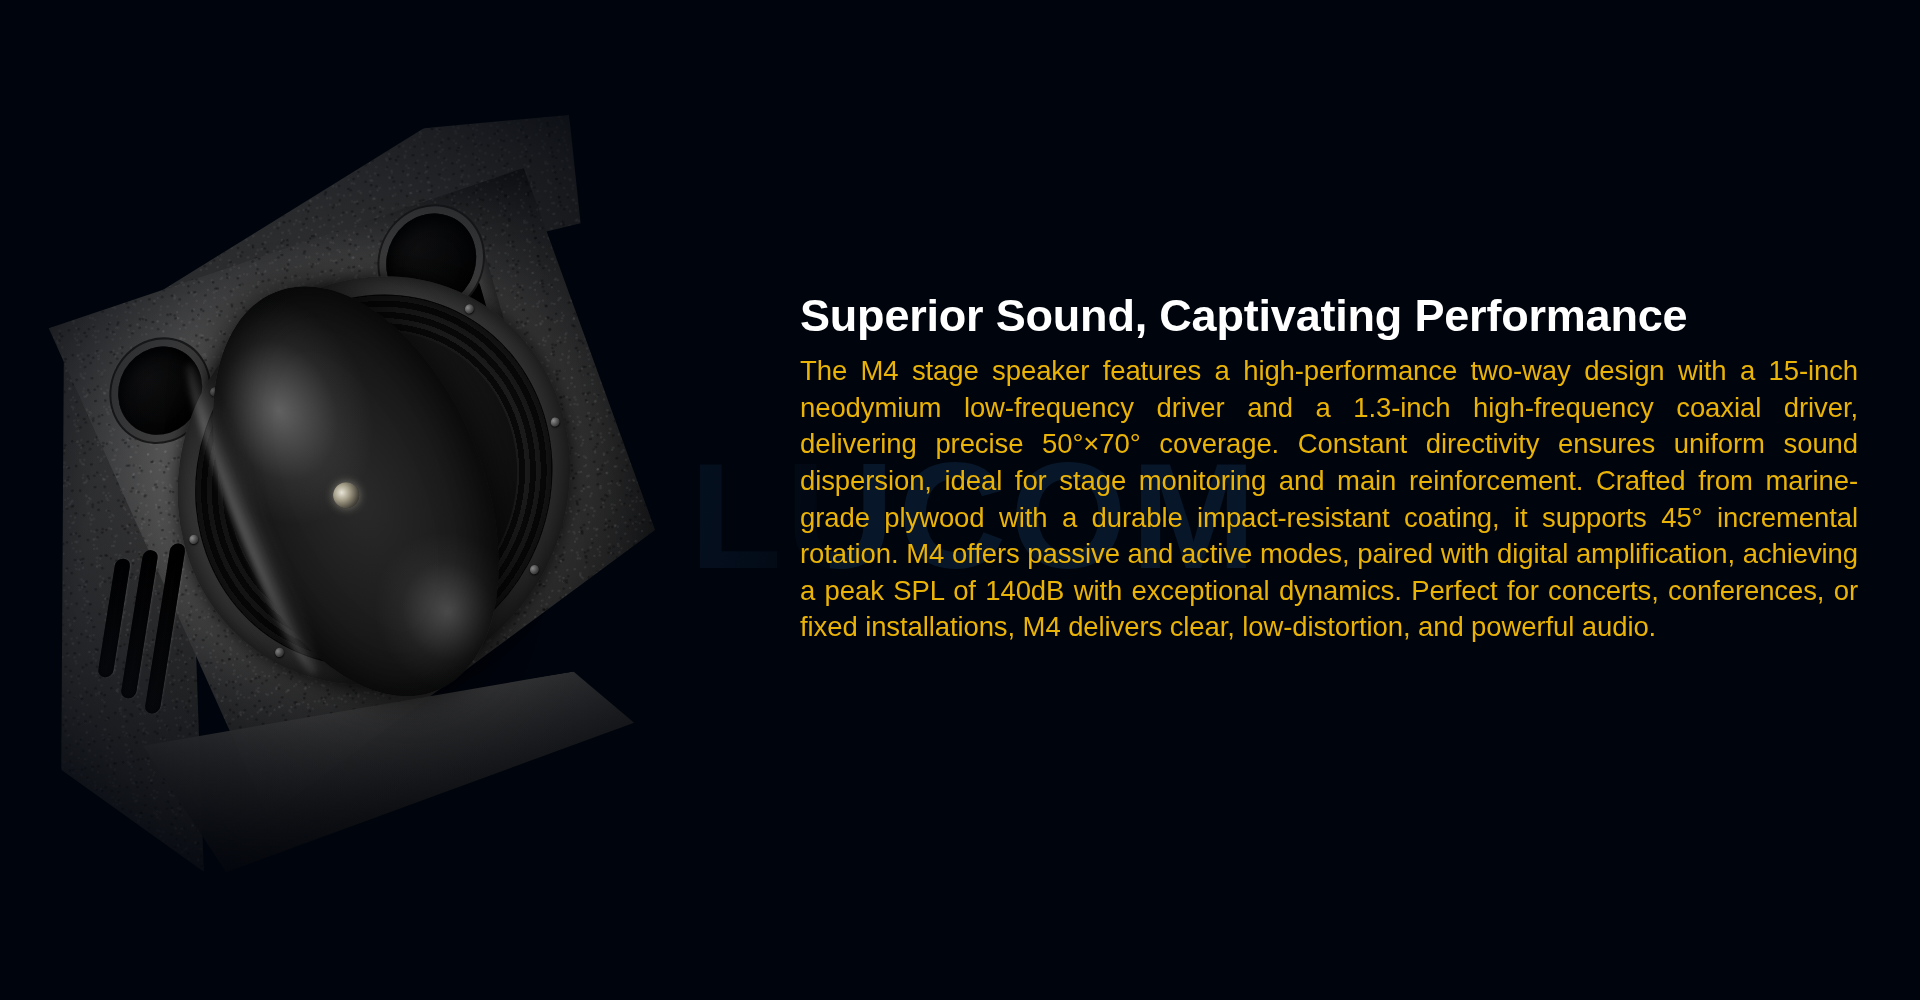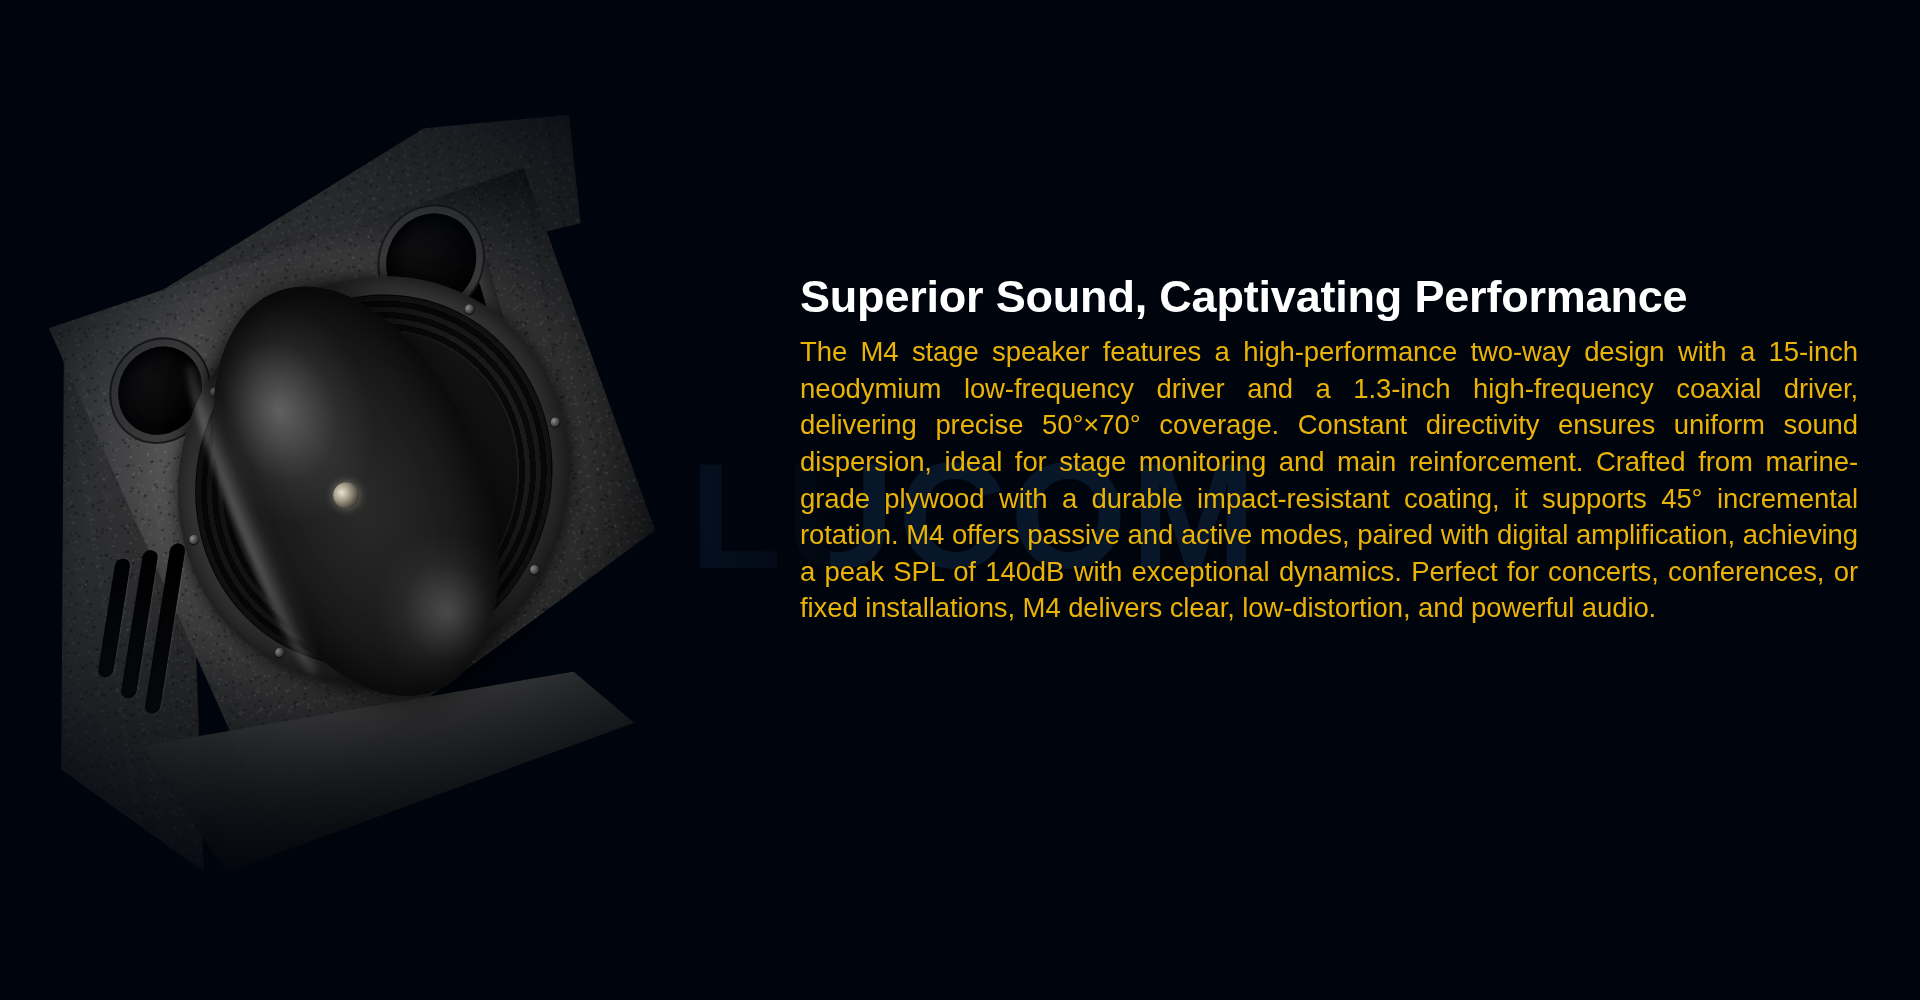--- a/index.html
+++ b/index.html
@@ -291,21 +291,21 @@
   .photo-vignette {
     position:absolute; inset:-40px;
     background:radial-gradient(ellipse 58% 56% at 48% 48%, transparent 40%, rgba(0,4,12,.55) 76%, #00040c 100%);
     pointer-events:none;
     z-index:6;
   }
 
   
   .copy {
     position:absolute;
-    left:800px; top:273px;
+    left:800px; top:292px;
     width:1058px;
     z-index:3;
   }
 
   .headline {
     font-size:45px;
     font-weight:bold;
     line-height:1.05;
     color:#ffffff;
     letter-spacing:-.2px;

